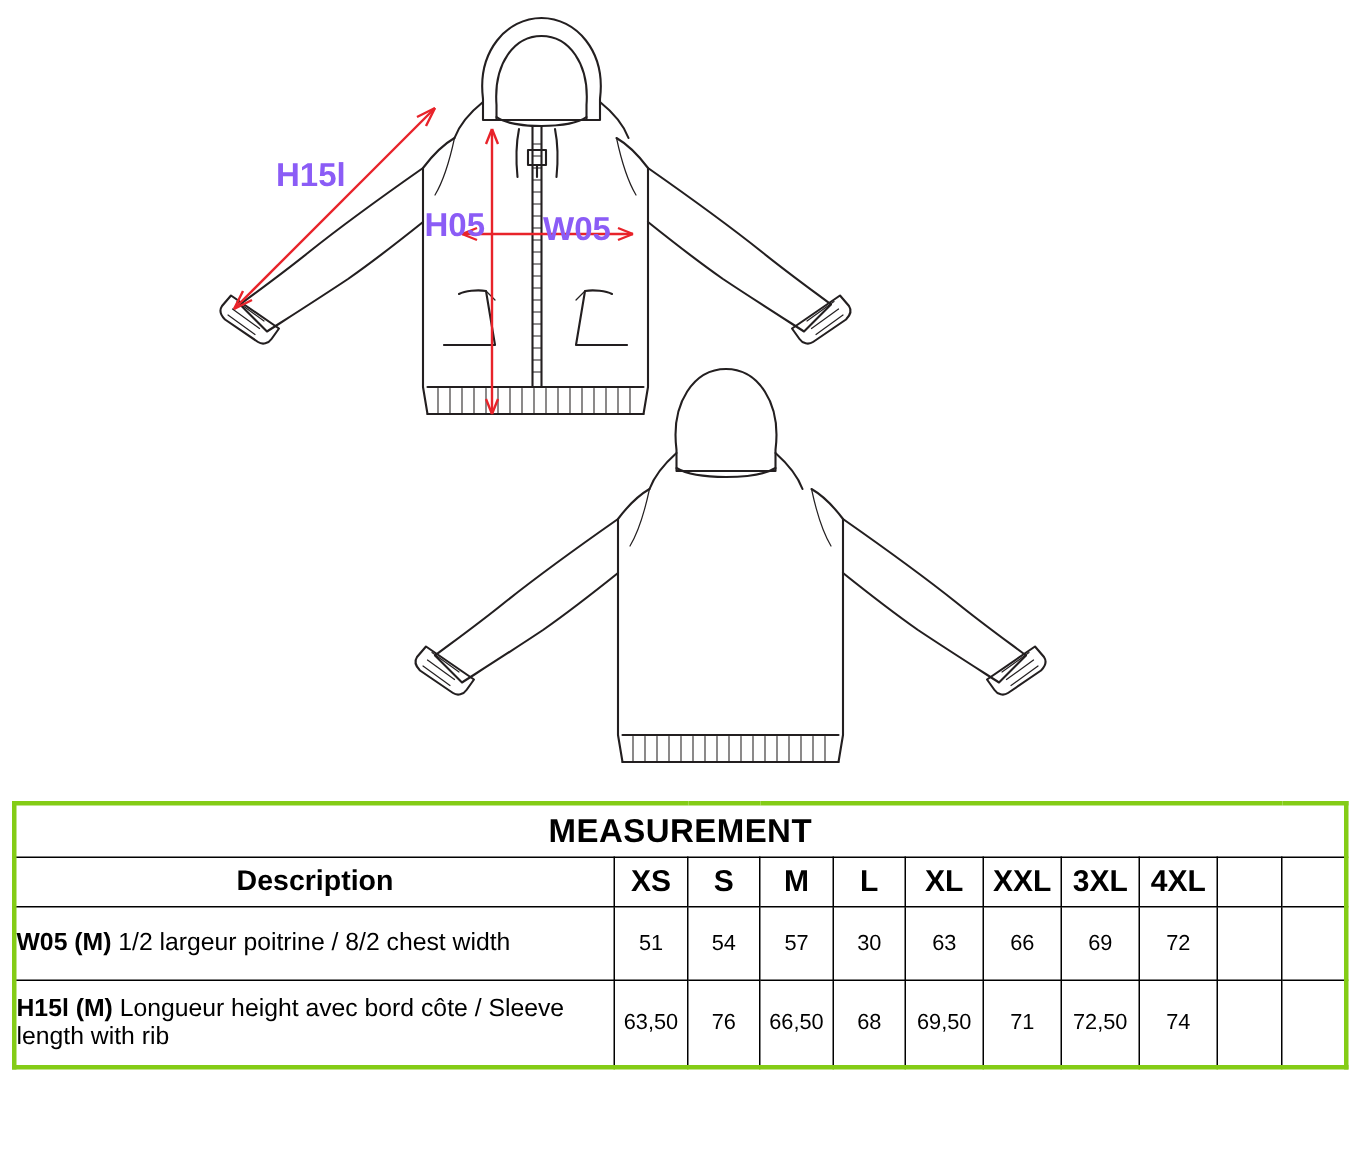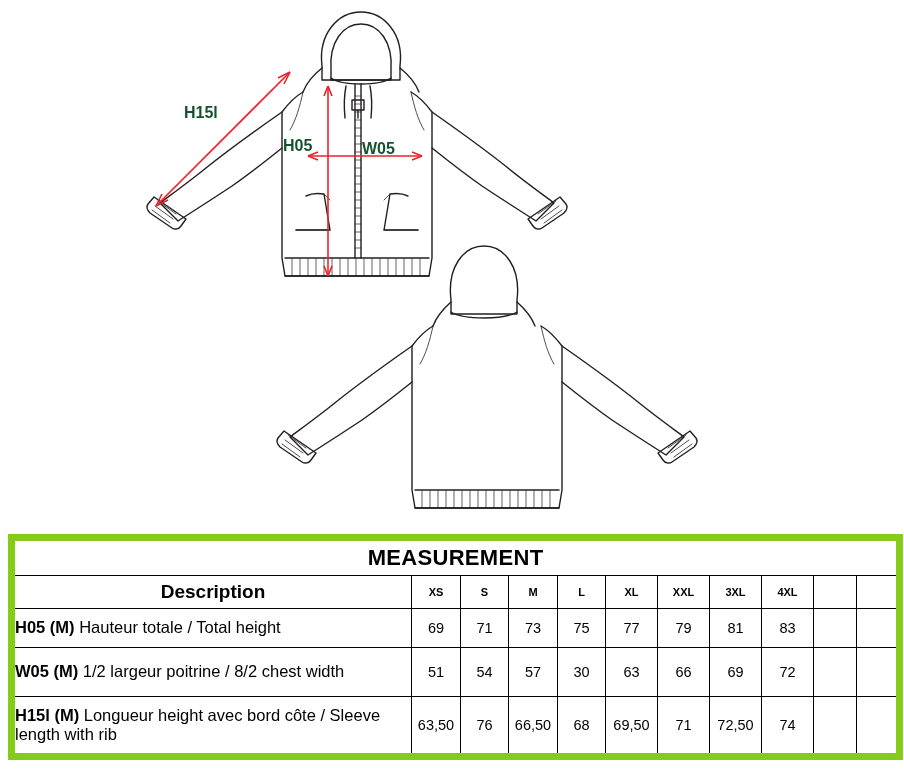--- a/index.html
+++ b/index.html
@@ -29,36 +29,36 @@
     top: 0;
     width: 904px;
     height: 528px;
   }
   #illustration svg {
     display: block;
   }
 
   .dim-label {
     position: absolute;
-    color: #14532d;
-    font-weight: bold;
-    font-size: 16px;
+    color: #8b5cf6;
+    font-weight: bold;
+    font-size: 22px;
     font-family: "Liberation Sans", sans-serif;
     white-space: nowrap;
   }
 
   
   #measurement-table {
     position: absolute;
     left: 8px;
     top: 534px;
     width: 888px;
     border-collapse: collapse;
     table-layout: fixed;
-    border: 7px solid #84cc16;
+    border: 3px solid #84cc16;
     background: #fff;
   }
   #measurement-table td, #measurement-table th {
     border: 1px solid #000;
     padding: 0;
     font-family: "Liberation Sans", sans-serif;
   }
   .title-cell {
     text-align: center;
     font-weight: bold;
@@ -69,21 +69,21 @@
   .desc-head {
     text-align: center;
     font-weight: bold;
     font-size: 19px;
     height: 32px;
     margin-top: 44px;
   }
   .size-head {
     text-align: center;
     font-weight: bold;
-    font-size: 11px;
+    font-size: 20px;
     height: 32px;
     margin-top: 32px;
   }
   .desc-cell {
     font-size: 16.5px;
     padding: 4px 6px 5px 6px;
     line-height: 1.18;
     vertical-align: middle;
   }
   .desc-cell b {
@@ -325,36 +325,20 @@
         <td class="size-head">M</td>
         <td class="size-head">L</td>
         <td class="size-head">XL</td>
         <td class="size-head">XXL</td>
         <td class="size-head">3XL</td>
         <td class="size-head">4XL</td>
         <td class="size-head empty-cell"></td>
         <td class="size-head empty-cell"></td>
       </tr>
 
-      <tr class="row-h05">
-        <td class="desc-cell">
-          <b>H05 (M)</b>
-          <span>Hauteur totale / Total height</span>
-        </td>
-        <td class="val-cell">69</td>
-        <td class="val-cell">71</td>
-        <td class="val-cell">73</td>
-        <td class="val-cell">75</td>
-        <td class="val-cell">77</td>
-        <td class="val-cell">79</td>
-        <td class="val-cell">81</td>
-        <td class="val-cell">83</td>
-        <td class="val-cell empty-cell"></td>
-        <td class="val-cell empty-cell"></td>
-      </tr>
 
       <tr class="row-w05">
         <td class="desc-cell">
           <b>W05 (M)</b>
           <span>1/2 largeur poitrine / 8/2 chest width</span>
         </td>
         <td class="val-cell">51</td>
         <td class="val-cell">54</td>
         <td class="val-cell">57</td>
         <td class="val-cell">30</td>

